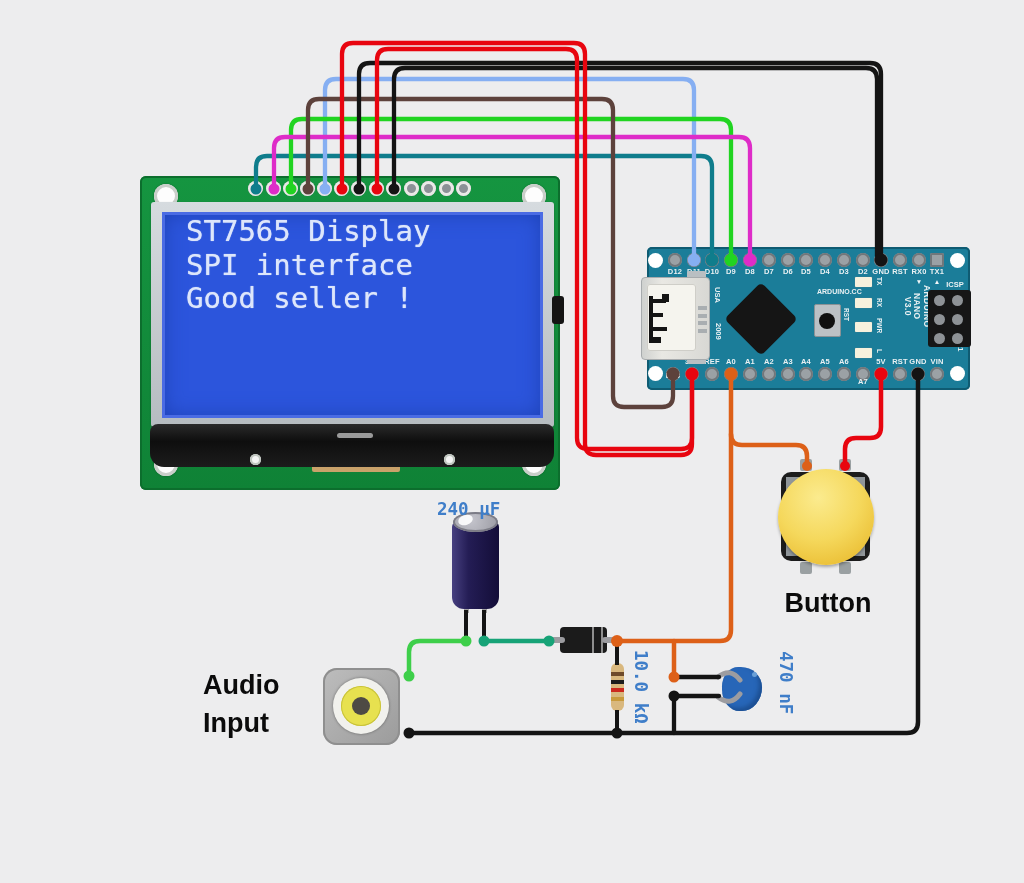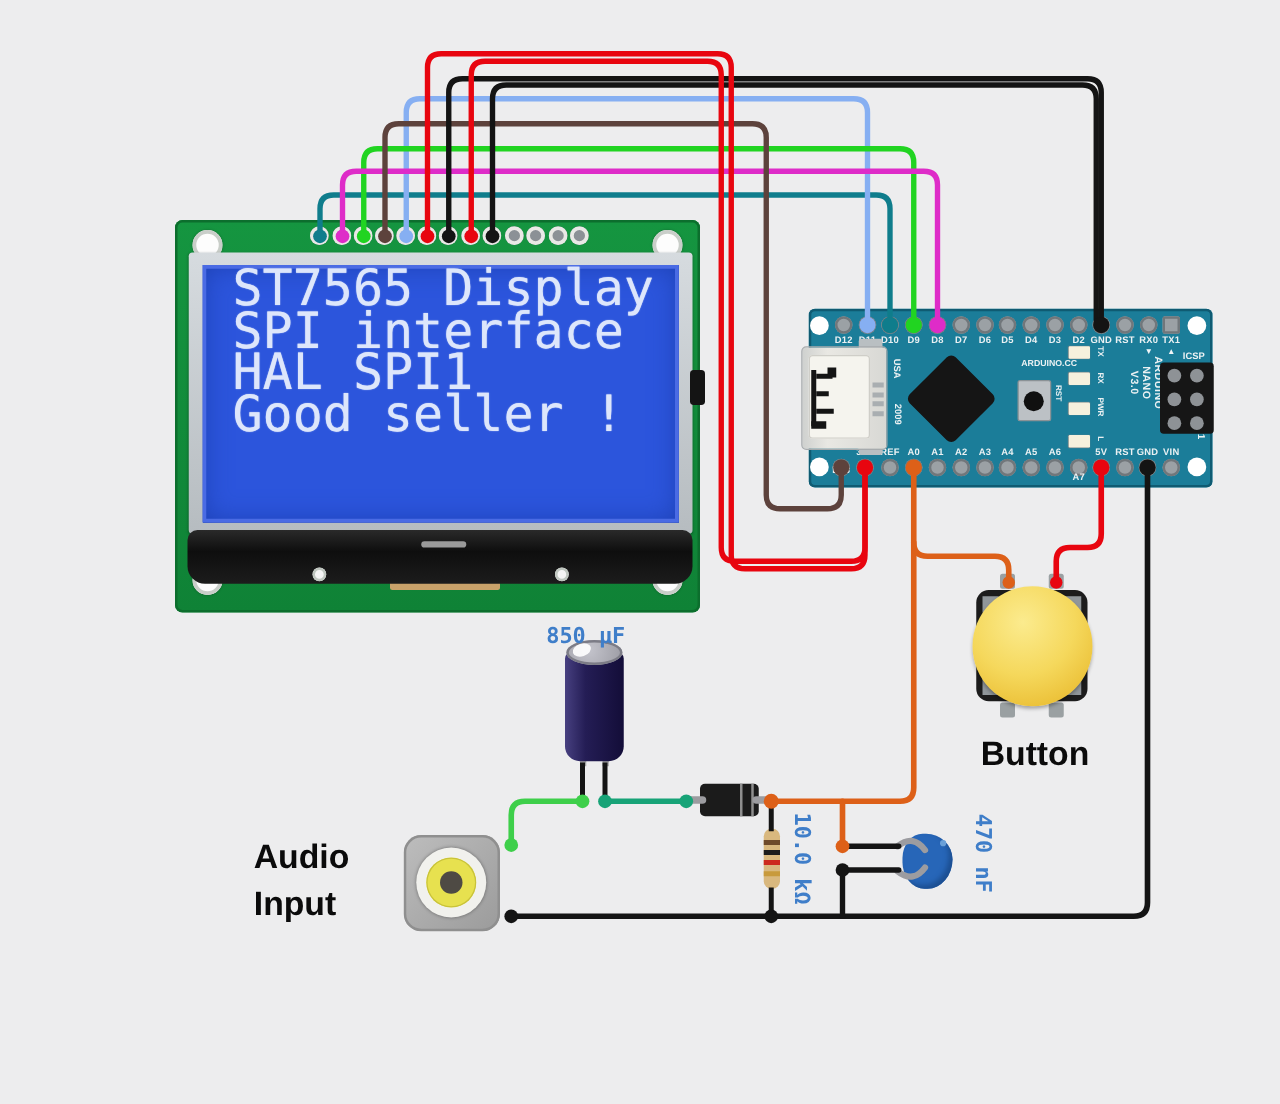--- a/index.html
+++ b/index.html
@@ -7,21 +7,21 @@
          font-family:"Liberation Sans",sans-serif;}
   .abs{position:absolute;}
 
   
   .lcd-pcb{left:140px;top:176px;width:420px;height:314px;background:linear-gradient(180deg,#159540,#0f8236);border-radius:6px;box-shadow:inset 0 0 0 2px #0c6e2d;}
   .screw{width:24px;height:24px;border-radius:50%;background:#fdfdfd;box-shadow:inset 0 0 0 3px #c9cec9, 0 0 2px rgba(0,0,0,.35);}
   .hole-sm{width:11px;height:11px;border-radius:50%;background:#f4f4f4;box-shadow:inset 0 0 0 2px #bfc6bf;}
   .dpad{width:15px;height:15px;border-radius:50%;background:#8b9196;box-shadow:inset 0 0 0 3px #e9e9e6;}
   .bezel{left:151px;top:202px;width:403px;height:225px;background:linear-gradient(180deg,#d6dbdf,#b6bcc0);border-radius:3px;box-shadow:0 1px 2px rgba(0,0,0,.3);}
   .screen{left:162px;top:212px;width:381px;height:206px;background:#2c55dc;box-shadow:inset 0 0 0 3px #4a6be4, inset 0 0 22px #1c3fb0;}
-  .lcd-text{left:186px;top:215px;font-family:"DejaVu Sans Mono",monospace;font-size:40px;line-height:33.5px;font-weight:500;color:#dde6fb;text-shadow:0 0 1px #c7d4f8;white-space:pre;}
+  .lcd-text{left:186px;top:215px;font-family:"DejaVu Sans Mono",monospace;font-size:29px;line-height:33.5px;font-weight:500;color:#dde6fb;text-shadow:0 0 1px #c7d4f8;white-space:pre;}
   .lcd-bar{left:150px;top:424px;width:404px;height:43px;background:linear-gradient(180deg,#2a2a2a,#0e0e0e 40%,#1c1c1c);border-radius:8px 8px 14px 14px;}
   .lcd-dash{left:337px;top:433px;width:36px;height:5px;background:#9a9a9a;border-radius:3px;}
   .lcd-tab{left:312px;top:449px;width:88px;height:23px;background:#c9a26a;border-radius:2px;}
   .lcd-bump{left:552px;top:296px;width:12px;height:28px;background:#141414;border-radius:3px;}
 
   
   .nano{left:647px;top:247px;width:323px;height:143px;background:#1b7d99;border-radius:5px;box-shadow:inset 0 0 0 2px #0f5b72;}
   .nhole{width:15px;height:15px;border-radius:50%;background:#fff;}
   .pad{width:14px;height:14px;border-radius:50%;background:#9ba1a5;box-shadow:inset 0 0 0 2px #71777b;}
   .pad.sq{border-radius:2px;}
@@ -87,21 +87,21 @@
   <div class="abs dpad" style="left:351px;top:181px;"></div>
   <div class="abs dpad" style="left:369px;top:181px;"></div>
   <div class="abs dpad" style="left:386px;top:181px;"></div>
   <div class="abs dpad" style="left:404px;top:181px;"></div>
   <div class="abs dpad" style="left:421px;top:181px;"></div>
   <div class="abs dpad" style="left:439px;top:181px;"></div>
   <div class="abs dpad" style="left:456px;top:181px;"></div>
 
   <div class="abs bezel"></div>
   <div class="abs screen"></div>
-  <div class="abs lcd-text"><div>ST7565 Display</div><div>SPI interface</div><div>HAL SPI1</div><div>Good seller !</div></div>
+  <div class="abs lcd-text"><div>ST7565 Display</div><div>SPI interface</div><div>Good seller !</div></div>
   <div class="abs lcd-tab"></div>
   <div class="abs lcd-bar"></div>
   <div class="abs lcd-dash"></div>
   <div class="abs lcd-bump"></div>
   <div class="abs hole-sm" style="left:250px;top:454px;"></div>
   <div class="abs hole-sm" style="left:444px;top:454px;"></div>
 
   <div class="abs nano"></div>
   <div class="abs nhole" style="left:648px;top:253px;"></div>
   <div class="abs nhole" style="left:950px;top:253px;"></div>
@@ -240,21 +240,21 @@
   <div class="abs rca-yellow"></div>
   <div class="abs rca-center"></div>
   <div class="abs cap-label" style="left:203px;top:670px;">Audio</div>
   <div class="abs cap-label" style="left:203px;top:708px;">Input</div>
 
   <div class="abs ecap-leg" style="left:464px;top:605px;"></div>
   <div class="abs ecap-leg" style="left:482px;top:605px;"></div>
   <div class="abs ecap-body"></div>
   <div class="abs ecap-top"></div>
   <div class="abs ecap-shine"></div>
-  <div class="abs bluelabel" style="left:437px;top:499px;">850 µF</div>
+  <div class="abs bluelabel" style="left:437px;top:499px;">240 µF</div>
 
   <div class="abs res-body"></div>
   <div class="abs res-band" style="top:672px;background:#6e4a2a;"></div>
   <div class="abs res-band" style="top:680px;background:#1c1c1c;"></div>
   <div class="abs res-band" style="top:688px;background:#cc2a1e;"></div>
   <div class="abs res-band" style="top:697px;background:#c89a3c;"></div>
   <div class="vtext bluelabel" style="left:651px;top:650px;">10.0 kΩ</div>
 
   <div class="abs diode-body"></div>
   <div class="abs diode-band" style="left:592px;"></div>

